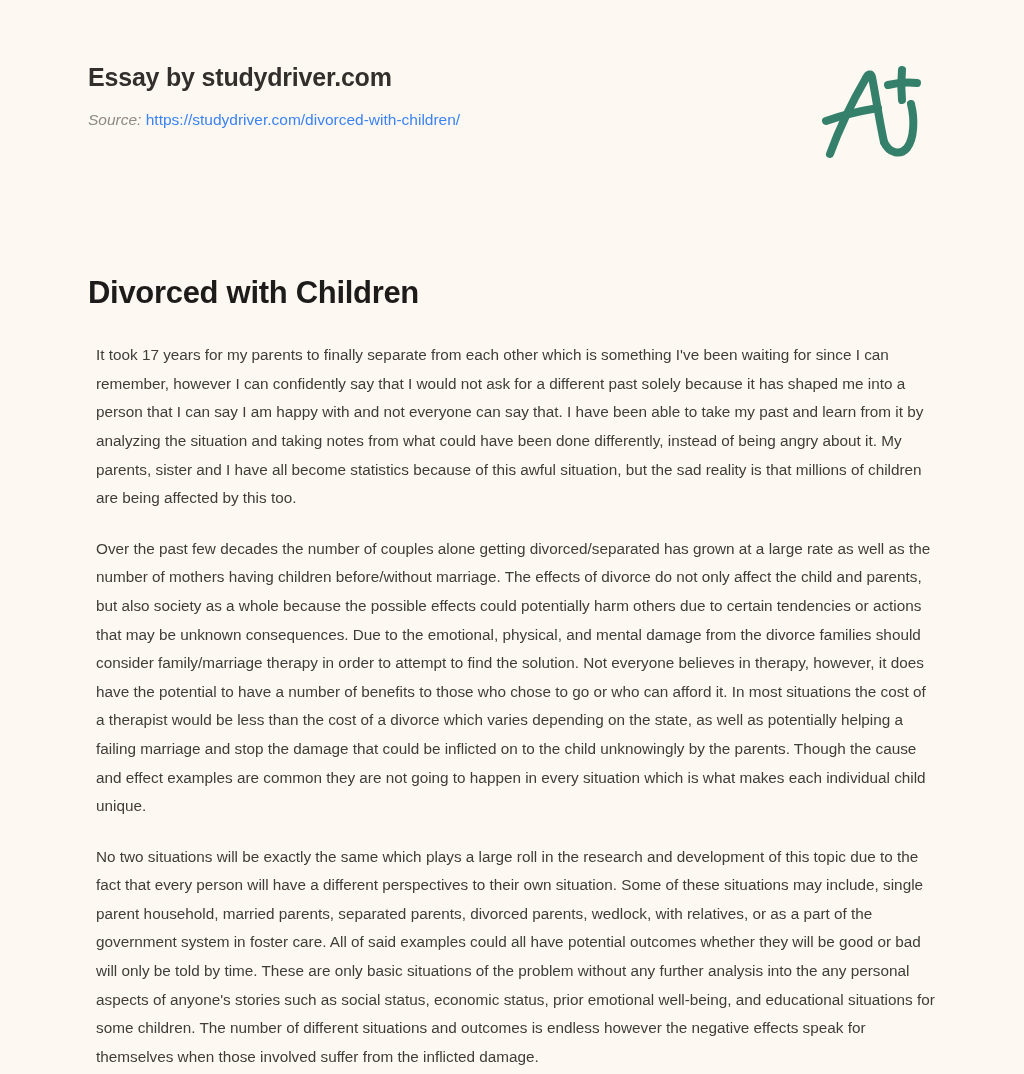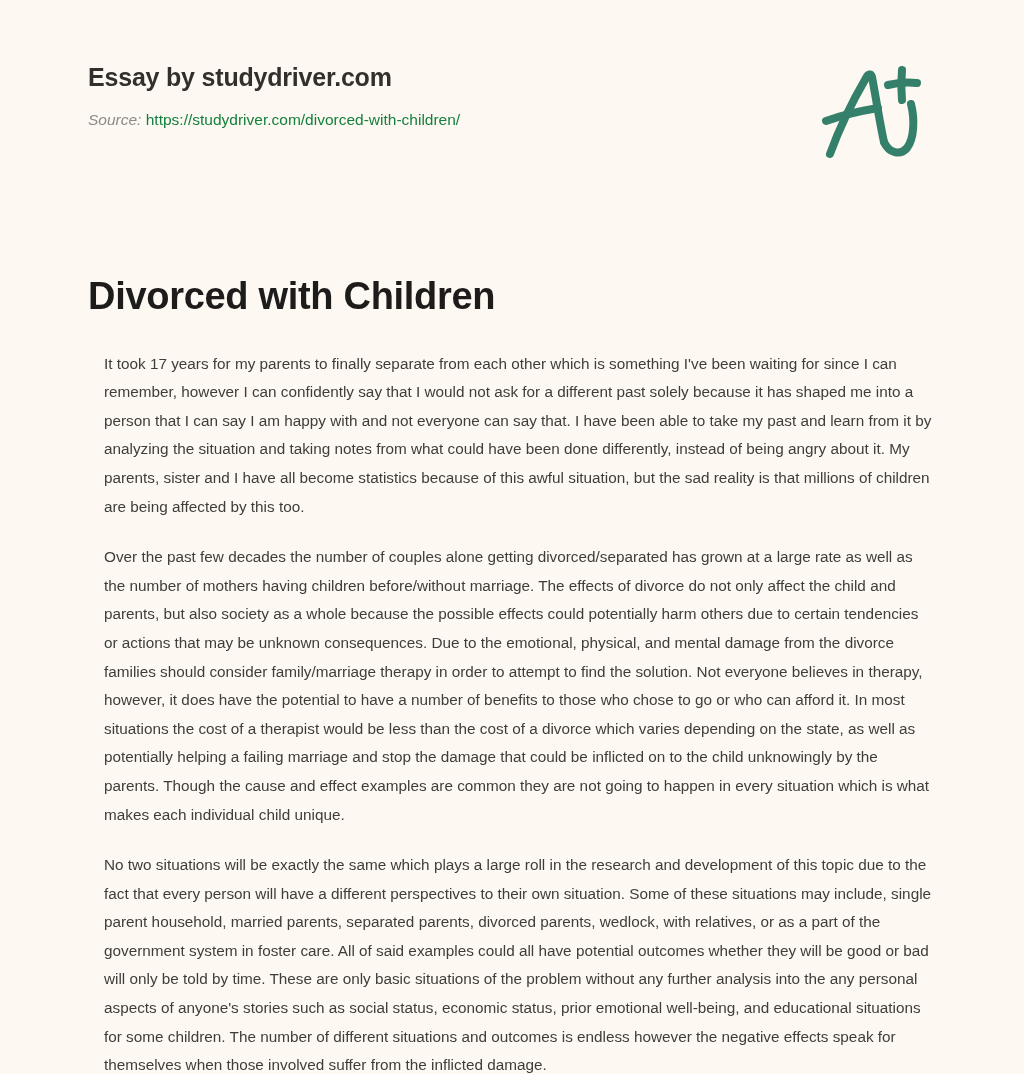--- a/index.html
+++ b/index.html
@@ -40,54 +40,54 @@
     font-size: 15.5px;
     line-height: 1.4;
     color: #8d8b88;
     white-space: nowrap;
   }
   .source-label {
     color: #8d8b88;
     font-style: italic;
   }
   .source-url {
-    color: #15803d;
+    color: #3b82f6;
     text-decoration: none;
   }
   .logo {
     position: absolute;
     top: 58px;
     right: 0px;
     width: 120px;
     height: 110px;
   }
   .logo svg {
     display: block;
     width: 120px;
     height: 110px;
   }
 
   
   .doc-title {
     margin: 0;
     padding-top: 92px;
-    font-size: 38px;
+    font-size: 31px;
     font-weight: bold;
     letter-spacing: -0.3px;
     color: #1d1c1b;
     line-height: 1.2;
   }
 
   
   .article {
     padding-top: 30px;
     max-width: 848px;
   }
   .article p {
-    margin: 0 0 22px 16px;
+    margin: 0 0 22px 8px;
     font-size: 15.3px;
     line-height: 28.6px;
     color: #3f3d3a;
     text-align: left;
   }
   .article p:last-child {
     margin-bottom: 0;
   }
 </style>
 </head>

